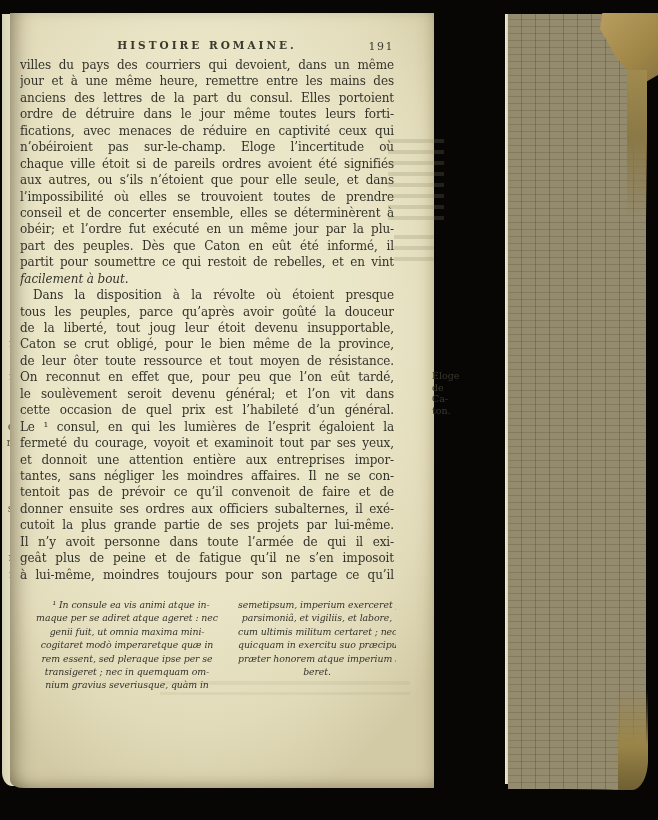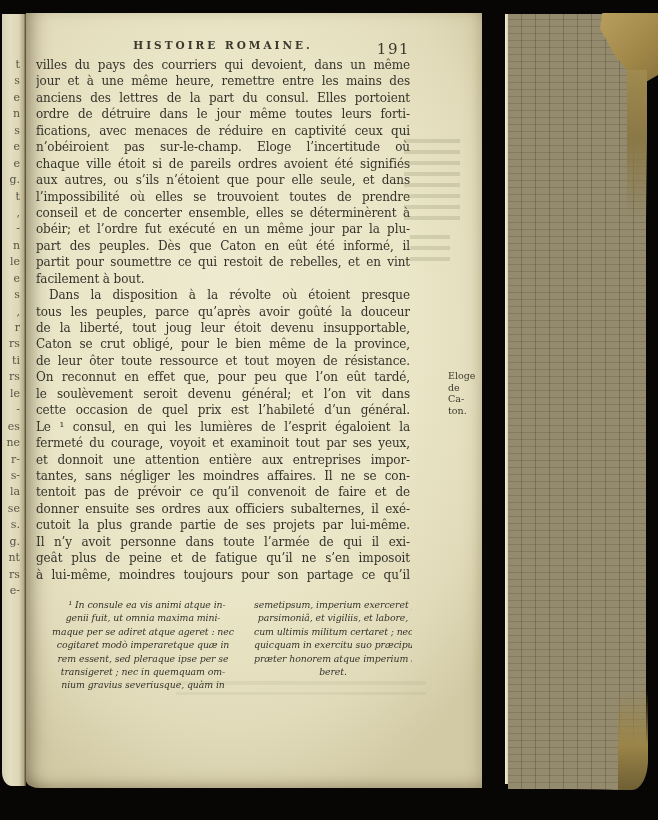--- a/index.html
+++ b/index.html
@@ -13,40 +13,40 @@
   
   .left-sliver {
     position:absolute; left:2px; top:14px; width:24px; height:772px;
     background:linear-gradient(90deg,#d8d2b4 0%, #e4dfc1 35%, #ddd6b6 70%, #b4ab87 90%, #6d6448 97%, #433b28 100%);
     border-bottom-left-radius:10px 14px;
   }
   .left-sliver .frag-wrap { position:absolute; left:0; top:43px; right:6px; }
   .frag { height:16.45px; line-height:16.45px; font-size:11px; text-align:right; color:#3c3a2f; opacity:.85; overflow:hidden; }
   
   .page {
-    position:absolute; left:26px; top:13px; width:456px; height:775px;
+    position:absolute; left:10px; top:13px; width:424px; height:775px;
     background:radial-gradient(ellipse 75% 65% at 45% 40%, #eeebd1 0%, #e9e5c6 55%, #e2dbba 80%, #d2caa5 100%);
     box-shadow: inset 16px 0 20px -12px rgba(74,62,36,.55),
                 inset -12px 0 16px -10px rgba(120,105,60,.30),
                 inset 0 -10px 16px -8px rgba(90,78,45,.35);
     border-bottom-left-radius:14px 8px;
   }
   .text-col { position:absolute; left:10px; top:26px; width:374px; }
   .running-head { position:relative; height:18px; }
   .running-title {
     text-align:center; font-size:10.5px; letter-spacing:3px;
     color:#3b392e; font-weight:bold;
   }
-  .folio { position:absolute; right:0; top:1px; font-size:15px; letter-spacing:1.5px; color:#3b392e; }
+  .folio { position:absolute; right:0; top:1px; font-size:11px; letter-spacing:1.5px; color:#3b392e; }
   .body-block { position:relative; }
   .line {
     height:16.45px; line-height:16.45px; font-size:12px; letter-spacing:-0.1px;
     text-align:justify; text-align-last:justify; overflow:hidden; white-space:normal;
   }
-  .line.align-left { text-align-last:left; }
+  .line.align-left { text-align-last:left;font-style:italic; }
   .line.indent { text-indent:13px; }
   
   .margin-note {
     position:absolute; left:380px; top:357px; width:62px;
     font-size:9.5px; line-height:11.5px; color:#3b392e;
   }
   .mn-line { text-align:left;margin-left:42px; }
   
   .bleed {
     position:absolute; opacity:.30; filter:blur(.6px);
@@ -205,22 +205,22 @@
         <div class="mn-line">ton.</div>
       </div>
 
     <div class="bleed bleed-a"></div>
     <div class="bleed bleed-b"></div>
     <div class="bleed bleed-c"></div>
 
     <div class="footnotes">
       <div class="fn-col fn-left">
           <div class="fn-line indent">¹ In consule ea vis animi atque in-</div>
+          <div class="fn-line">maque per se adiret atque ageret : nec</div>
           <div class="fn-line">genii fuit, ut omnia maxima mini-</div>
-          <div class="fn-line">maque per se adiret atque ageret : nec</div>
           <div class="fn-line">cogitaret modò imperaretque quæ in</div>
           <div class="fn-line">rem essent, sed pleraque ipse per se</div>
           <div class="fn-line">transigeret ; nec in quemquam om-</div>
           <div class="fn-line">nium gravius severiusque, quàm in</div>
         </div>
       <div class="fn-col fn-right">
           <div class="fn-line">semetipsum, imperium exerceret ;</div>
           <div class="fn-line">parsimoniâ, et vigiliis, et labore,</div>
           <div class="fn-line">cum ultimis militum certaret ; nec</div>
           <div class="fn-line">quicquam in exercitu suo præcipui,</div>

